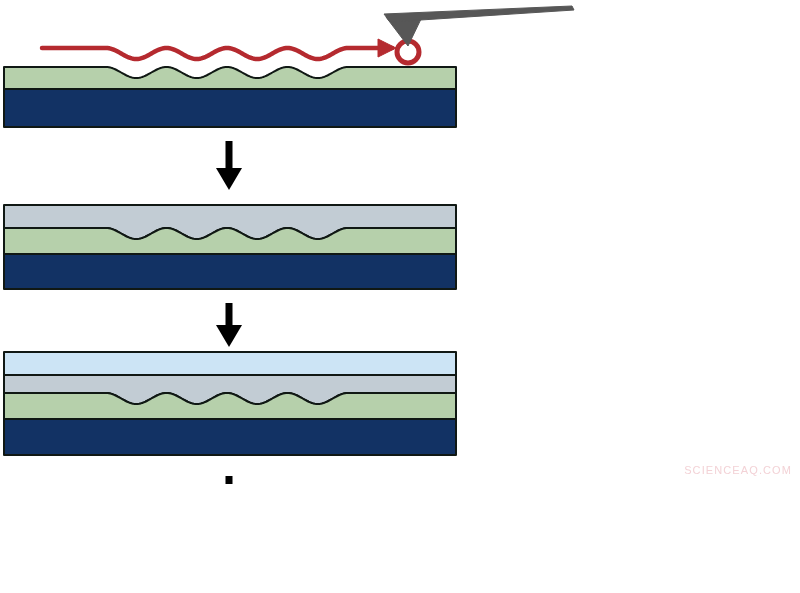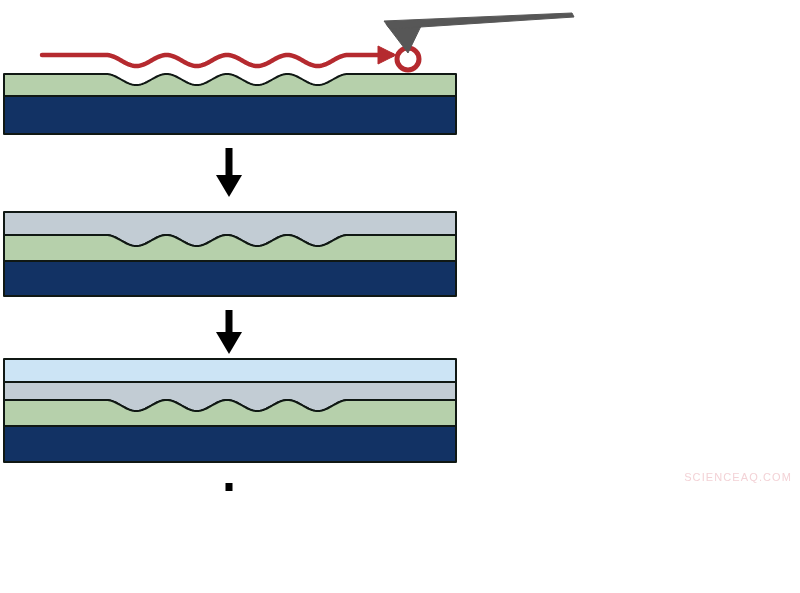--- a/index.html
+++ b/index.html
@@ -10,21 +10,20 @@
   }
   body {
     font-family: "Liberation Sans", sans-serif;
   }
   #figure-root {
     position: relative;
     width: 800px;
     height: 484px;
     background: #ffffff;
     overflow: hidden;
-    margin-top: 7px;
   }
   #figure-svg {
     position: absolute;
     left: 0;
     top: 0;
     width: 800px;
     height: 593px;
     display: block;
   }
   .watermark {

